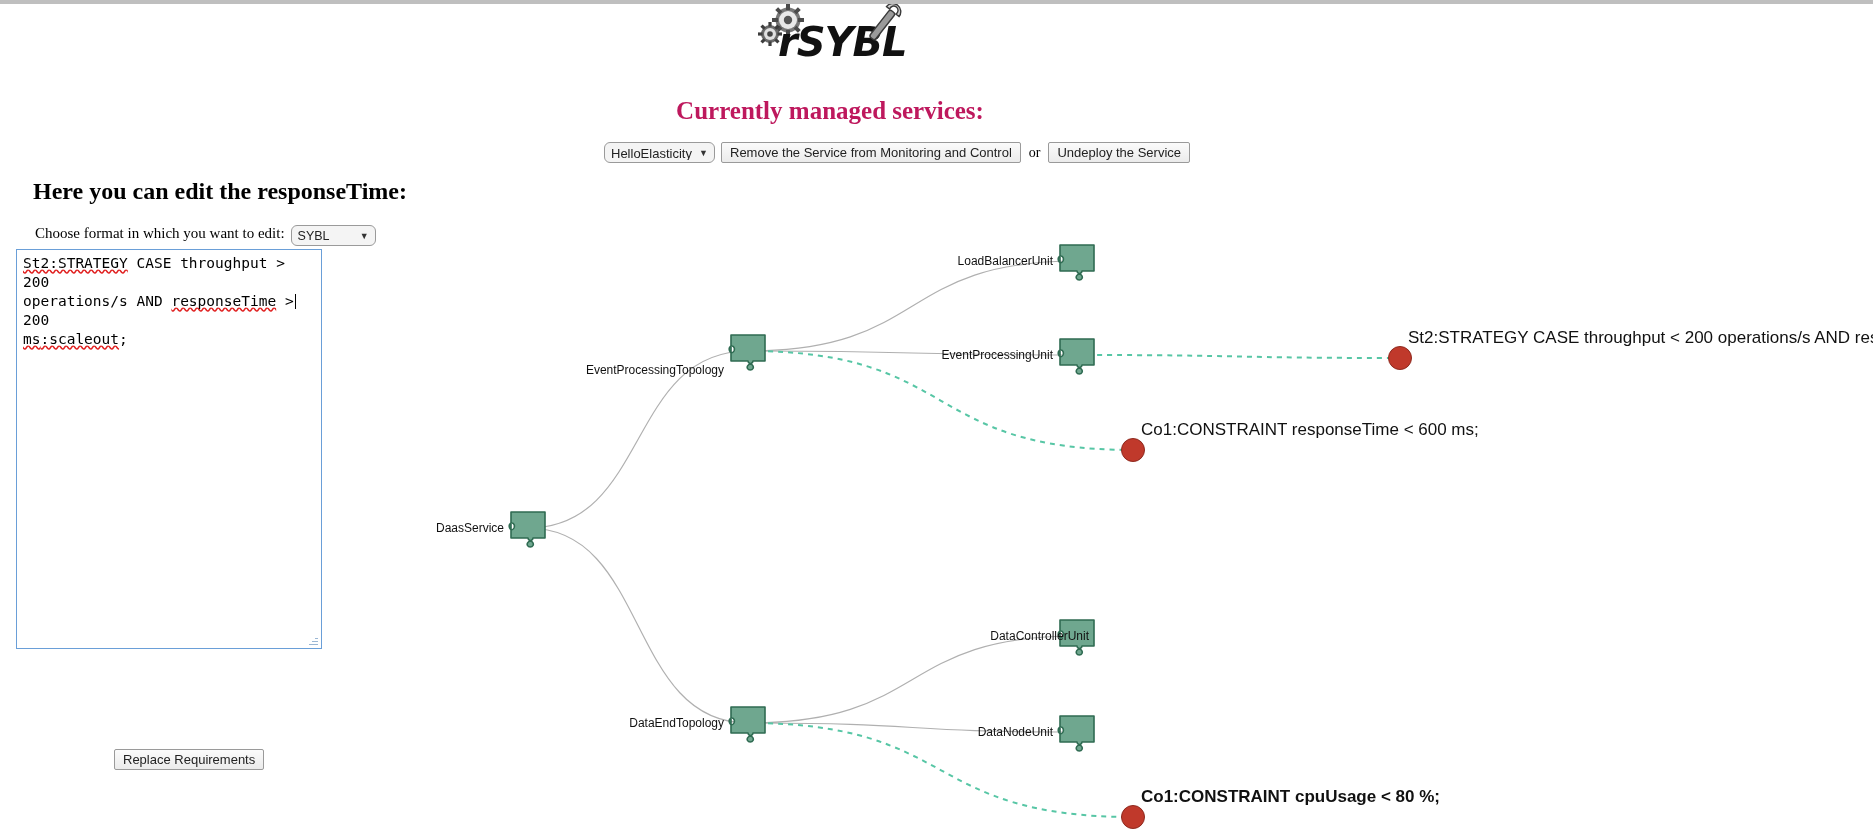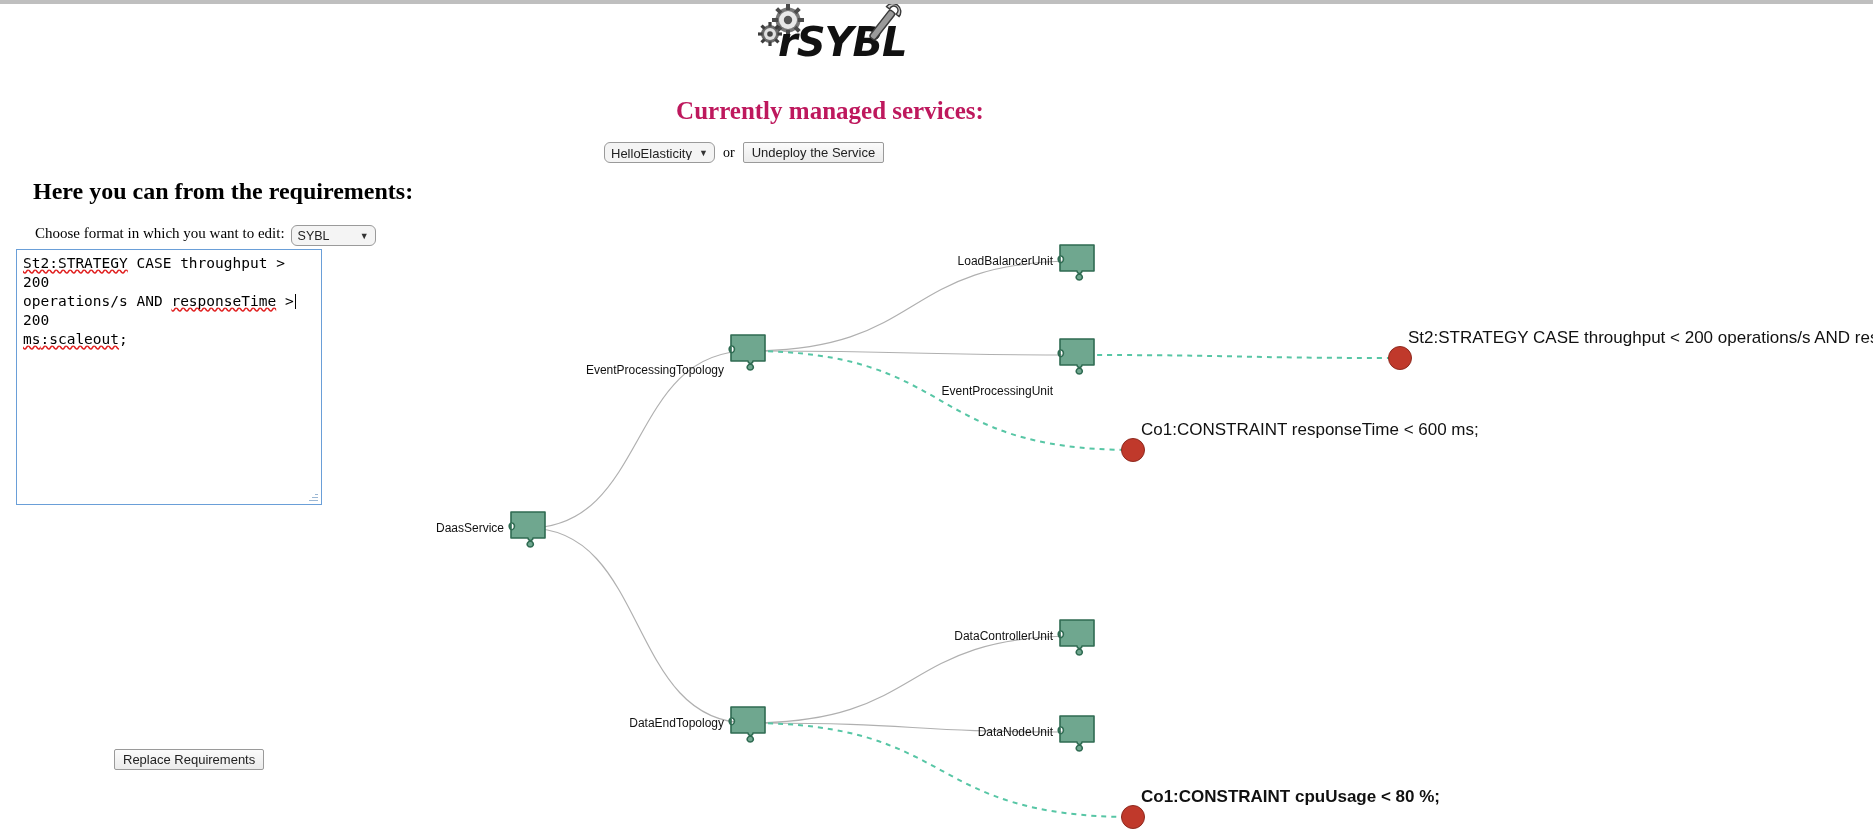--- a/index.html
+++ b/index.html
@@ -117,21 +117,21 @@
     font-family: "Liberation Serif", serif;
     font-size: 15px;
     color: #000;
     white-space: nowrap;
   }
   #format-row .sel-box { min-width: 85px; font-size: 12.5px; }
 
   #req-textarea {
     position: absolute;
     left: 16px; top: 249px;
-    width: 306px; height: 256px;
+    width: 306px; height: 400px;
     border: 1px solid #6a9fd8;
     background: #ffffff;
     box-sizing: border-box;
     padding: 4px 6px;
     overflow: hidden;
   }
   #req-textarea-text {
     font-family: "DejaVu Sans Mono", monospace;
     font-size: 14.5px;
     line-height: 19px;
@@ -261,25 +261,26 @@
 
 <div id="managed-title">Currently managed services:</div>
 
 <div id="service-controls">
   <span class="sel-wrap">
     <select class="sel-box" id="service-select">
       <option>HelloElasticity</option>
     </select>
     <span class="caret">▼</span>
   </span>
+  <button class="btn">Remove the Service from Monitoring and Control</button>
   <span class="or-text">or</span>
   <button class="btn">Undeploy the Service</button>
 </div>
 
-<div id="req-heading">Here you can from the requirements:</div>
+<div id="req-heading">Here you can edit the responseTime:</div>
 
 <div id="format-row">
   <span>Choose format in which you want to edit:</span>
   <span class="sel-wrap">
     <select class="sel-box" id="format-select">
       <option>SYBL</option>
     </select>
     <span class="caret">▼</span>
   </span>
 </div>
@@ -327,25 +328,25 @@
         <path d="M 5 6 L 39 6 L 39 32 L 27 32 C 27 32 27 34 25 34.5 C 22 35.5 20.5 37.5 21.5 39.5 C 22.5 41.5 26 41.5 27 39.5 C 28 37.5 26.5 35.5 24 34.5 C 22 34 22 32 22 32 L 5 32 L 5 24 C 5 24 7 24 8 22 C 9 19.5 8 17 5.8 17 C 3.6 17 2.6 19.5 3.6 22 C 4.6 24 5 24 5 24 Z" fill="#6fa78f" stroke="#2f6b52" stroke-width="1.6" stroke-linejoin="round"></path>
       </svg></div>
     <div class="node-label right-aligned" style="top: 723px; right: 1149px;">DataEndTopology</div>
     <div class="puzzle" style="left: 1077px; top: 261px;"><svg viewBox="0 0 44 44" width="44" height="44">
         <path d="M 5 6 L 39 6 L 39 32 L 27 32 C 27 32 27 34 25 34.5 C 22 35.5 20.5 37.5 21.5 39.5 C 22.5 41.5 26 41.5 27 39.5 C 28 37.5 26.5 35.5 24 34.5 C 22 34 22 32 22 32 L 5 32 L 5 24 C 5 24 7 24 8 22 C 9 19.5 8 17 5.8 17 C 3.6 17 2.6 19.5 3.6 22 C 4.6 24 5 24 5 24 Z" fill="#6fa78f" stroke="#2f6b52" stroke-width="1.6" stroke-linejoin="round"></path>
       </svg></div>
     <div class="node-label right-aligned" style="top: 261px; right: 820px;">LoadBalancerUnit</div>
     <div class="puzzle" style="left: 1077px; top: 355px;"><svg viewBox="0 0 44 44" width="44" height="44">
         <path d="M 5 6 L 39 6 L 39 32 L 27 32 C 27 32 27 34 25 34.5 C 22 35.5 20.5 37.5 21.5 39.5 C 22.5 41.5 26 41.5 27 39.5 C 28 37.5 26.5 35.5 24 34.5 C 22 34 22 32 22 32 L 5 32 L 5 24 C 5 24 7 24 8 22 C 9 19.5 8 17 5.8 17 C 3.6 17 2.6 19.5 3.6 22 C 4.6 24 5 24 5 24 Z" fill="#6fa78f" stroke="#2f6b52" stroke-width="1.6" stroke-linejoin="round"></path>
       </svg></div>
-    <div class="node-label right-aligned" style="top: 355px; right: 820px; margin-top: 36px;">EventProcessingUnit</div>
+    <div class="node-label right-aligned" style="top: 355px; right: 820px;">EventProcessingUnit</div>
     <div class="puzzle" style="left: 1077px; top: 636px;"><svg viewBox="0 0 44 44" width="44" height="44">
         <path d="M 5 6 L 39 6 L 39 32 L 27 32 C 27 32 27 34 25 34.5 C 22 35.5 20.5 37.5 21.5 39.5 C 22.5 41.5 26 41.5 27 39.5 C 28 37.5 26.5 35.5 24 34.5 C 22 34 22 32 22 32 L 5 32 L 5 24 C 5 24 7 24 8 22 C 9 19.5 8 17 5.8 17 C 3.6 17 2.6 19.5 3.6 22 C 4.6 24 5 24 5 24 Z" fill="#6fa78f" stroke="#2f6b52" stroke-width="1.6" stroke-linejoin="round"></path>
       </svg></div>
-    <div class="node-label right-aligned" style="top: 636px; right: 820px;">DataControllerUnit</div>
+    <div class="node-label right-aligned" style="top: 636px; right: 784px;">DataControllerUnit</div>
     <div class="puzzle" style="left: 1077px; top: 732px;"><svg viewBox="0 0 44 44" width="44" height="44">
         <path d="M 5 6 L 39 6 L 39 32 L 27 32 C 27 32 27 34 25 34.5 C 22 35.5 20.5 37.5 21.5 39.5 C 22.5 41.5 26 41.5 27 39.5 C 28 37.5 26.5 35.5 24 34.5 C 22 34 22 32 22 32 L 5 32 L 5 24 C 5 24 7 24 8 22 C 9 19.5 8 17 5.8 17 C 3.6 17 2.6 19.5 3.6 22 C 4.6 24 5 24 5 24 Z" fill="#6fa78f" stroke="#2f6b52" stroke-width="1.6" stroke-linejoin="round"></path>
       </svg></div>
     <div class="node-label right-aligned" style="top: 732px; right: 820px;">DataNodeUnit</div>
     <div class="reqdot" style="left: 1400px; top: 358px;"></div>
     <div class="req-label" style="left: 1408px; top: 338px;">St2:STRATEGY CASE throughput &lt; 200 operations/s AND resp</div>
     <div class="reqdot" style="left: 1133px; top: 450px;"></div>
     <div class="req-label" style="left: 1141px; top: 430px;">Co1:CONSTRAINT responseTime &lt; 600 ms;</div>
     <div class="reqdot" style="left: 1133px; top: 817px;"></div>
     <div class="req-label" style="left: 1141px; top: 797px; font-weight: bold;">Co1:CONSTRAINT cpuUsage &lt; 80 %;</div>

